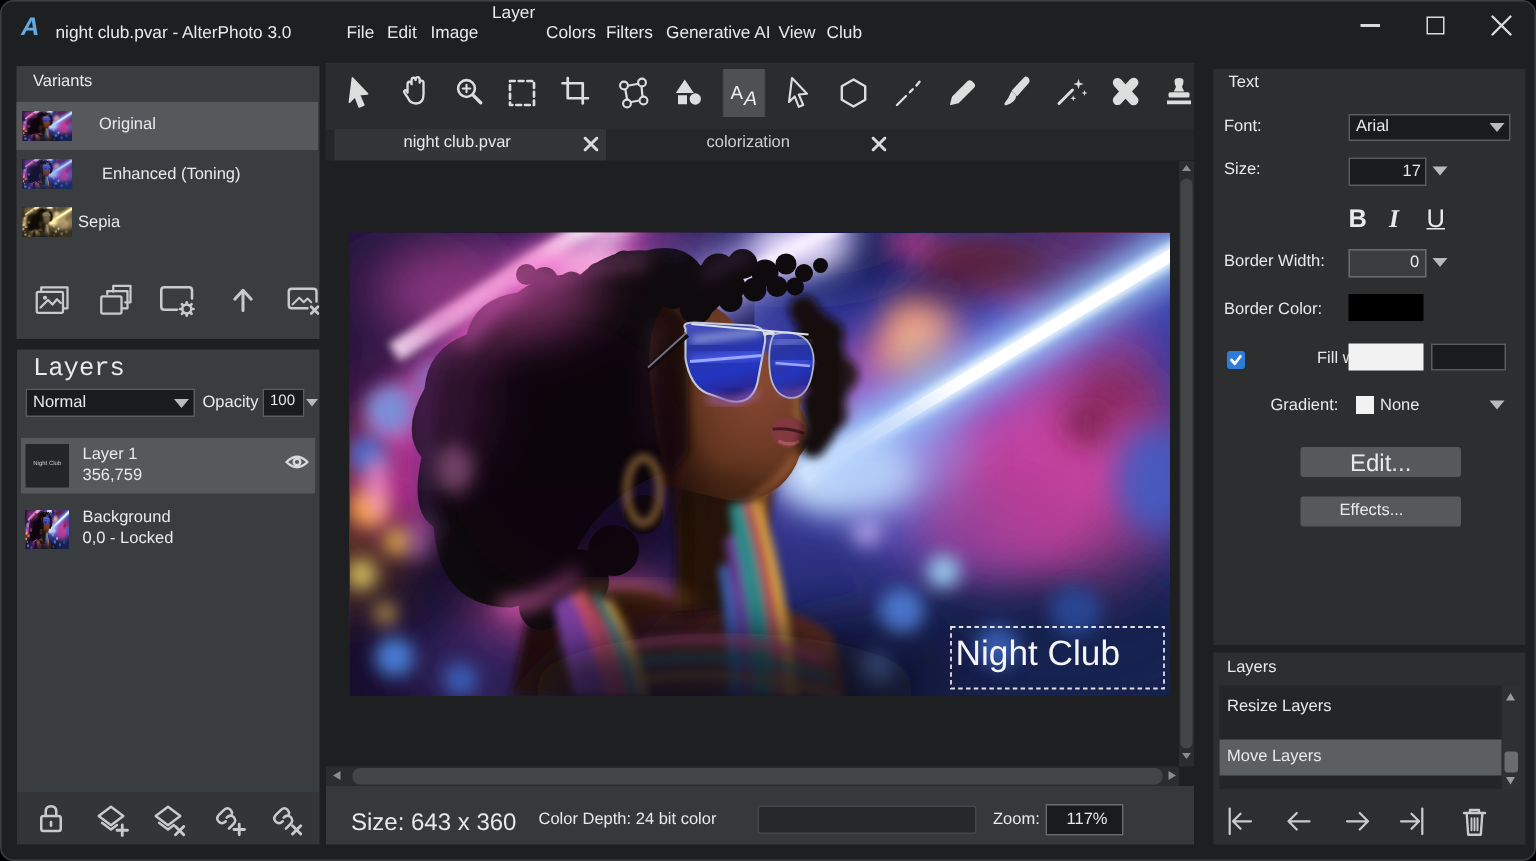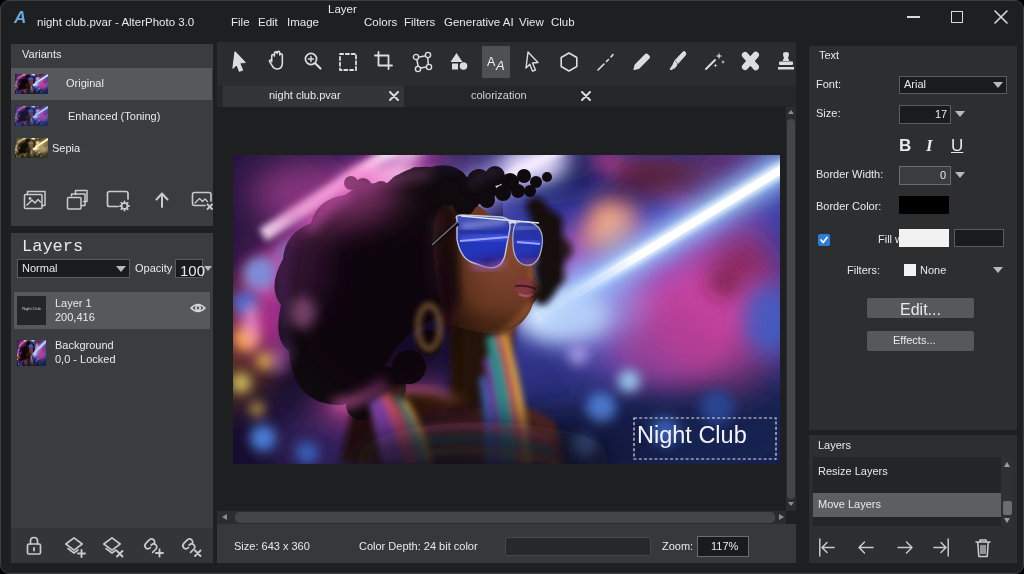--- a/index.html
+++ b/index.html
@@ -97,28 +97,28 @@
   </svg>
 
   <div class="panel" style="left:10px;top:232px;width:202px;height:295px;"></div>
   <div class="abs" style="left:10px;top:527px;width:202px;height:35px;background:#333537"></div>
   <div class="abs txt" style="left:21px;top:236px;font-size:17px;font-family:Liberation Mono, monospace;">Layers</div>
   <div class="input" style="left:16px;top:258px;width:113px;height:19px;"></div>
   <div class="abs txt" style="left:21px;top:261px;font-size:11px">Normal</div>
   <div class="arrow-dn" style="left:115px;top:265px;"></div>
   <div class="abs txt" style="left:134px;top:261px;font-size:11px">Opacity</div>
   <div class="input" style="left:174px;top:258px;width:28px;height:19px;"></div>
-  <div class="abs txt" style="left:179px;top:261px;font-size:15px">100</div>
+  <div class="abs txt" style="left:179px;top:261px;font-size:10px">100</div>
   <div class="arrow-dn" style="left:203px;top:265px;border-left-width:4px;border-right-width:4px;border-top-width:5px"></div>
 
   <div class="abs" style="left:13px;top:291px;width:196px;height:37px;background:#56585b"></div>
   <div class="abs" style="left:16px;top:295px;width:29px;height:29px;background:#232527;"></div>
   <div class="abs" style="left:16px;top:305px;width:29px;text-align:center;color:#cfd0d1;font-size:4px;">Night Club</div>
   <div class="abs txt" style="left:54px;top:296px;font-size:11px">Layer 1</div>
-  <div class="abs txt" style="left:54px;top:310px;font-size:11px">200,416</div>
+  <div class="abs txt" style="left:54px;top:310px;font-size:11px">356,759</div>
   <svg class="ic" style="left:189px;top:301px" width="16" height="12" viewBox="0 0 16 12">
     <path d="M1 6 Q8 -1 15 6 Q8 13 1 6 Z"></path>
       <circle cx="8" cy="6" r="2.2"></circle>
   </svg>
 
   <svg class="abs" style="left:16px;top:339px" width="29" height="26" viewBox="0 0 547 309" preserveAspectRatio="none">
       <use href="#artg"></use>
     </svg>
   <div class="abs txt" style="left:54px;top:338px;font-size:11px">Background</div>
   <div class="abs txt" style="left:54px;top:352px;font-size:11px">0,0 - Locked</div>
@@ -518,21 +518,21 @@
   <div class="abs" style="left:786px;top:118px;width:8px;height:380px;background:#434547;border-radius:4px"></div>
   <div class="arrow-dn" style="left:787px;top:109px;border-left-width:3px;border-right-width:3px;border-top:none;border-bottom:4px solid #8a8c8e"></div>
   <div class="arrow-dn" style="left:787px;top:501px;border-left-width:3px;border-right-width:3px;border-top-width:4px;border-top-color:#8a8c8e"></div>
 
   <div class="abs" style="left:216px;top:510px;width:569px;height:13px;background:#2a2c2e"></div>
   <div class="abs" style="left:234px;top:511px;width:540px;height:11px;background:#434547;border-radius:5px"></div>
   <div class="abs" style="left:221px;top:513px;width:0;height:0;border-top:3.5px solid transparent;border-bottom:3.5px solid transparent;border-right:5px solid #8a8c8e"></div>
   <div class="abs" style="left:778px;top:513px;width:0;height:0;border-top:3.5px solid transparent;border-bottom:3.5px solid transparent;border-left:5px solid #8a8c8e"></div>
 
   <div class="abs" style="left:216px;top:523px;width:579px;height:39px;background:#36383b"></div>
-  <div class="abs txt" style="left:233px;top:539px;font-size:11px">Size: 643 x 360</div>
+  <div class="abs txt" style="left:233px;top:539px;font-size:16px">Size: 643 x 360</div>
   <div class="abs txt" style="left:358px;top:539px;font-size:11px">Color Depth: 24 bit color</div>
   <div class="abs" style="left:504px;top:536px;width:146px;height:19px;background:#26282a;border:1px solid #45474a;border-radius:2px"></div>
   <div class="abs txt" style="left:661px;top:539px;font-size:11px">Zoom:</div>
   <div class="input" style="left:696px;top:535px;width:52px;height:21px;border-color:#6a6c6e"></div>
   <div class="abs txt" style="left:710px;top:539px;font-size:11px">117%</div>
 
   <div class="rpanel" style="left:808px;top:45px;width:208px;height:384px;"></div>
   <div class="abs txt" style="left:818px;top:48px;font-size:11px">Text</div>
   <div class="abs txt" style="left:815px;top:77px;font-size:11px">Font:</div>
   <div class="input" style="left:898px;top:75px;width:108px;height:18px"></div>
@@ -552,21 +552,21 @@
   <div class="abs txt" style="left:815px;top:199px;font-size:11px">Border Color:</div>
   <div class="abs" style="left:898px;top:195px;width:50px;height:18px;background:#000"></div>
 
   <div class="abs" style="left:817px;top:233px;width:12px;height:12px;background:#2e7cd6;border-radius:2px"></div>
   <svg class="ic" style="left:818px;top:234px" width="10" height="10" viewBox="0 0 10 10">
       <path d="M2 5 L4.2 7.5 L8 2.5" style="stroke:#fff;stroke-width:1.8"></path>
     </svg>
   <div class="abs txt" style="left:877px;top:232px;font-size:11px">Fill with:</div>
   <div class="abs" style="left:898px;top:228px;width:50px;height:18px;background:#f2f2f2"></div>
   <div class="input" style="left:953px;top:228px;width:50px;height:18px"></div>
-  <div class="abs txt" style="left:846px;top:263px;font-size:11px">Filters:</div>
+  <div class="abs txt" style="left:846px;top:263px;font-size:11px">Gradient:</div>
   <div class="input" style="left:898px;top:260px;width:108px;height:19px;background:#2c2e30;border:none"></div>
   <div class="abs" style="left:903px;top:263px;width:12px;height:12px;background:#f2f2f2"></div>
   <div class="abs txt" style="left:919px;top:263px;font-size:11px">None</div>
   <div class="arrow-dn" style="left:992px;top:266px;"></div>
   <div class="abs" style="left:866px;top:297px;width:107px;height:20px;background:#56585b;border-radius:2px"></div>
   <div class="abs txt" style="left:899px;top:300px;font-size:16px">Edit...</div>
   <div class="abs" style="left:866px;top:330px;width:107px;height:20px;background:#56585b;border-radius:2px"></div>
   <div class="abs txt" style="left:892px;top:333px;font-size:11px">Effects...</div>
 
   <div class="rpanel" style="left:808px;top:434px;width:208px;height:128px;background:#2c2e30"></div>

